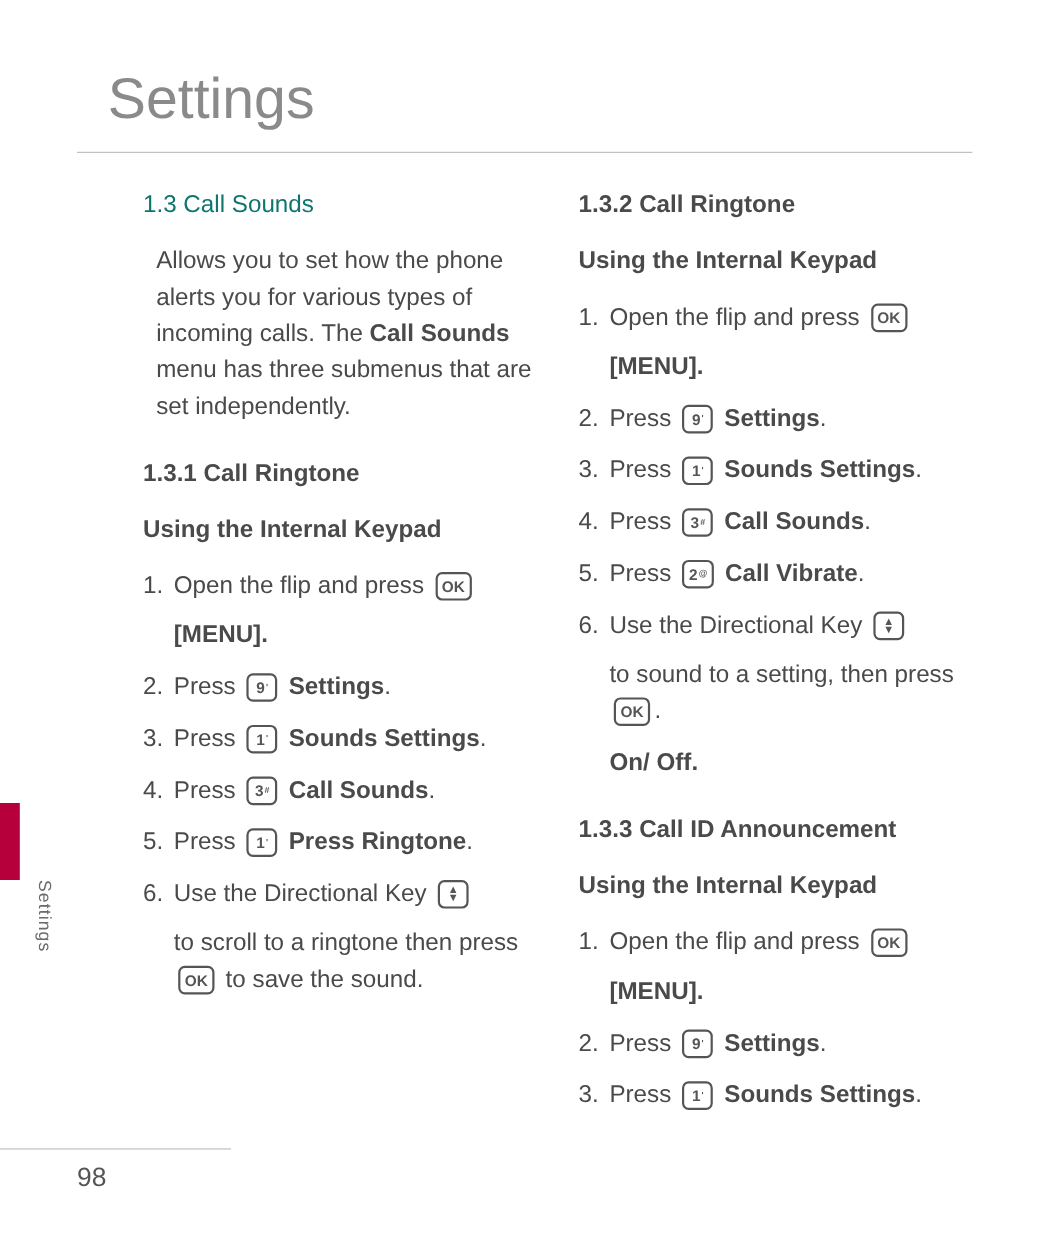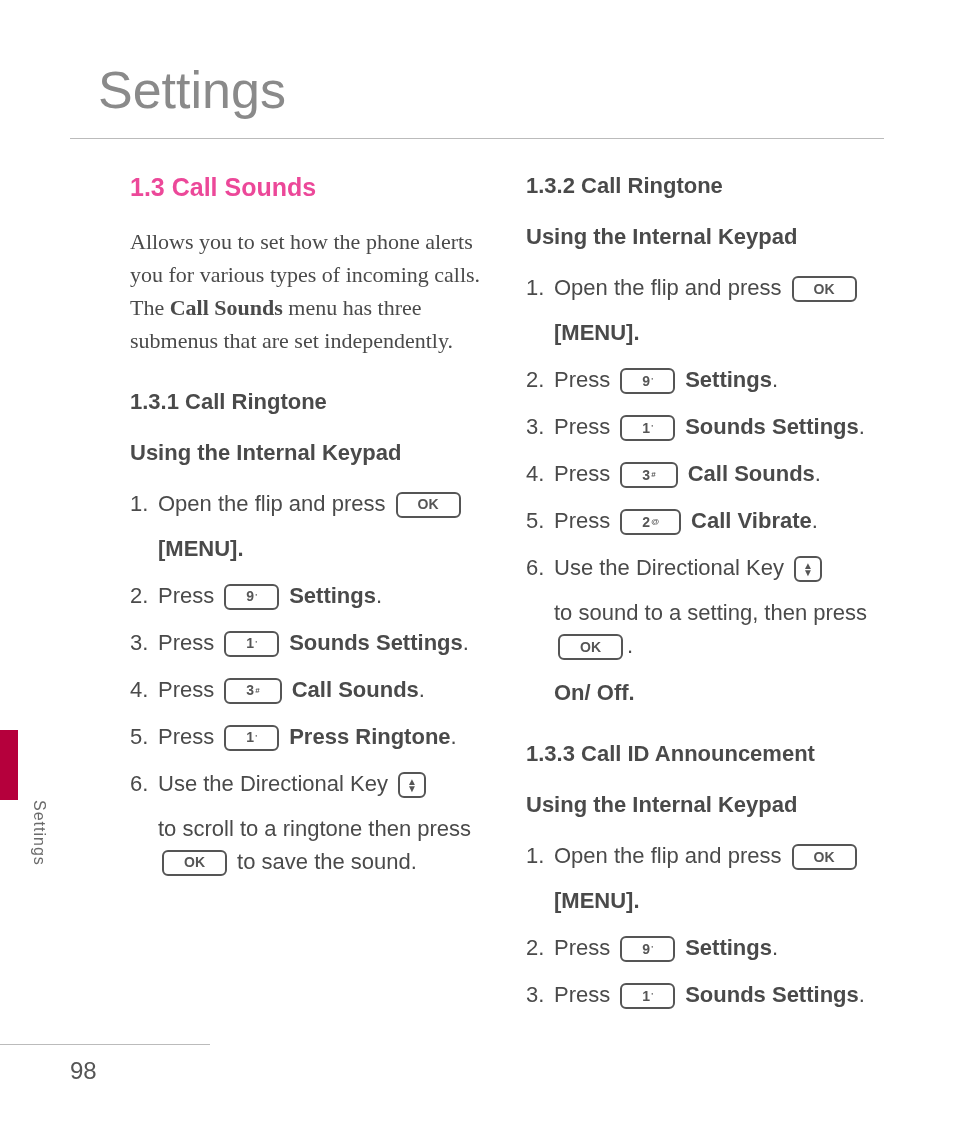--- a/index.html
+++ b/index.html
@@ -34,28 +34,27 @@
     gap: 38px;
     margin-left: 60px;
   }
   .col {
     flex: 1;
     font-size: 22px;
     line-height: 1.5;
     color: #4a4a4a;
   }
   .section-head {
-    color: #ec4899;
-    font-size: 25px;
-    font-weight: 700;
+    color: #0f766e;
+    font-size: 22px;
+    font-weight: 400;
     margin: 0 0 18px 0;
   }
   .intro {
-    margin: 0 0 28px 0;
-    font-family: Liberation Serif, serif;
+    margin: 0 0 28px 12px;
   }
   .sub-head {
     font-weight: 700;
     margin: 0 0 18px 0;
   }
   .sub-sub {
     font-weight: 600;
     margin: 0 0 18px 0;
   }
   .steps {
@@ -74,21 +73,21 @@
     content: counter(step) ".";
     position: absolute;
     left: 0;
   }
   .key {
     display: inline-flex;
     align-items: center;
     justify-content: center;
     min-width: 28px;
     height: 26px;
-    padding: 0 20px;
+    padding: 0 4px;
     border: 2px solid #555;
     border-radius: 6px;
     font-size: 14px;
     font-weight: 700;
     color: #555;
     vertical-align: middle;
     margin: 0 4px;
     box-sizing: border-box;
   }
   .key sup {

